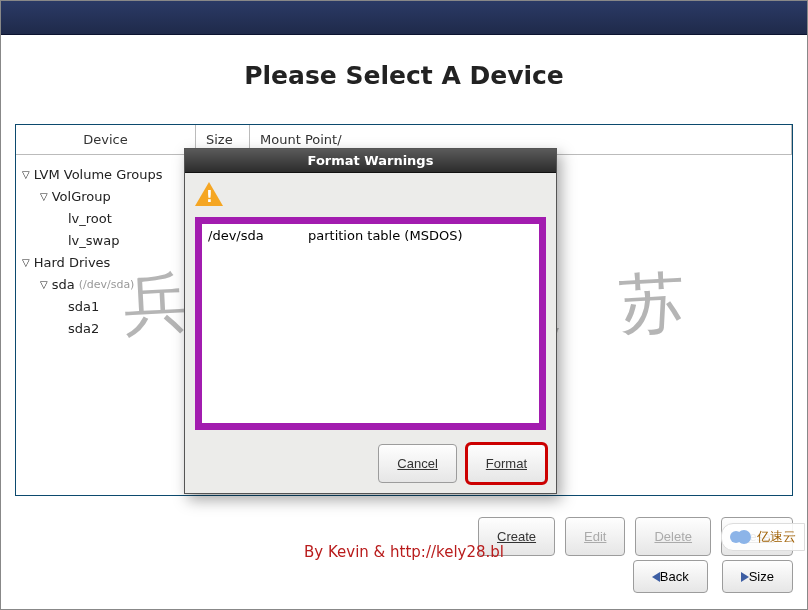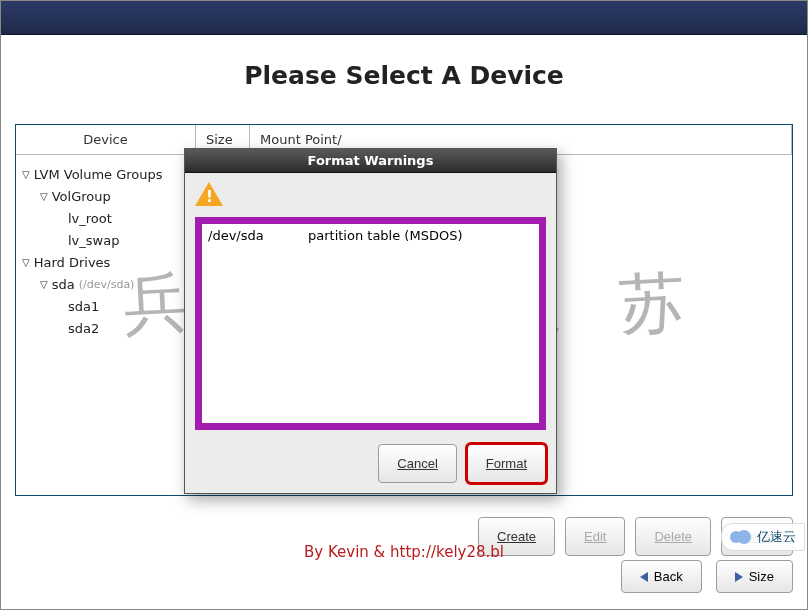--- a/index.html
+++ b/index.html
@@ -69,21 +69,21 @@
     position: absolute;
     right: 14px; bottom: 16px;
     display: flex; gap: 14px;
   }
   .navbtn {
     background: linear-gradient(#fefefe,#e6e6e6);
     border: 1px solid #9c9c9c;
     border-radius: 4px;
     padding: 8px 18px;
     font-size: 13px;
-    display: inline-flex; align-items: center; gap: 6px;
+    display: inline-flex; align-items: center; 
   }
   .arrow-left {
     width: 0; height: 0;
     border-top: 5px solid transparent;
     border-bottom: 5px solid transparent;
     border-right: 8px solid #3d5ea3;
   }
   .arrow-right {
     width: 0; height: 0;
     border-top: 5px solid transparent;
@@ -153,21 +153,21 @@
   }
   .wm span {
     font-family:"STKaiti","KaiTi",serif;
     font-size:66px; color:rgba(120,120,120,.55);
     transform:rotate(-3deg);
   }
   .badge {
     position:absolute; right:2px; bottom:58px;
     background:rgba(255,255,255,.9);
     border-radius:12px 0 0 12px;
-    padding:4px 8px; font-size:13px; color:#0c4a6e;
+    padding:4px 8px; font-size:13px; color:#a16207;
     display:flex; align-items:center; gap:5px;
     border:1px solid #ddd;
     margin-left:24px;
   }
   .cloud {
     width:22px; height:14px; position:relative;
   }
   .cloud::before,.cloud::after{
     content:""; position:absolute; background:#8cb4e8; border-radius:50%;
   }

